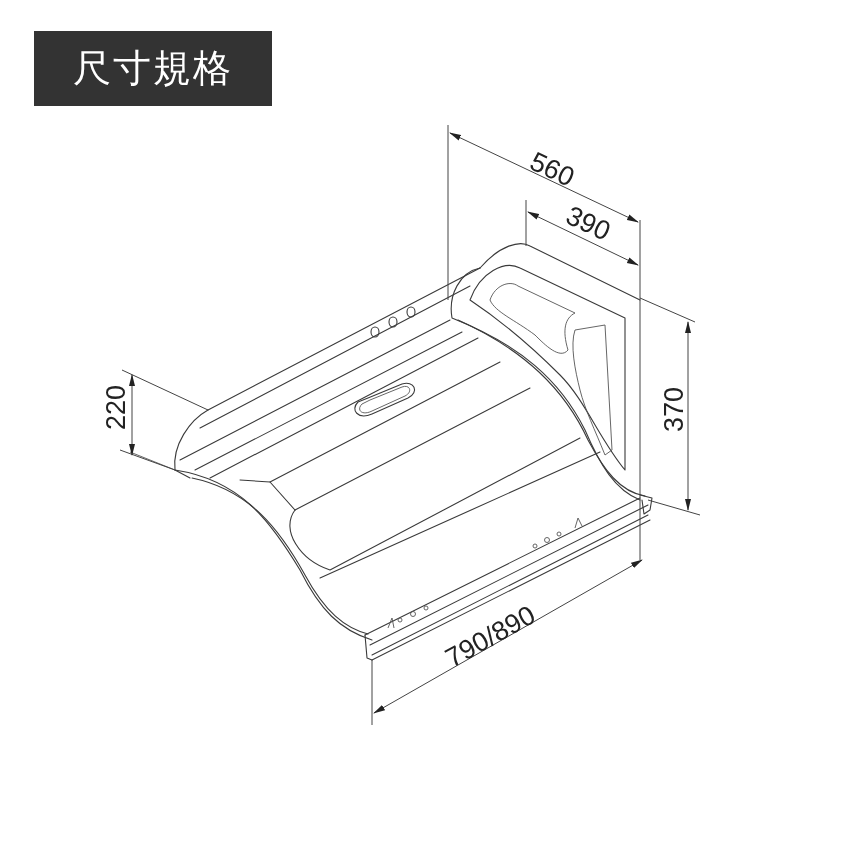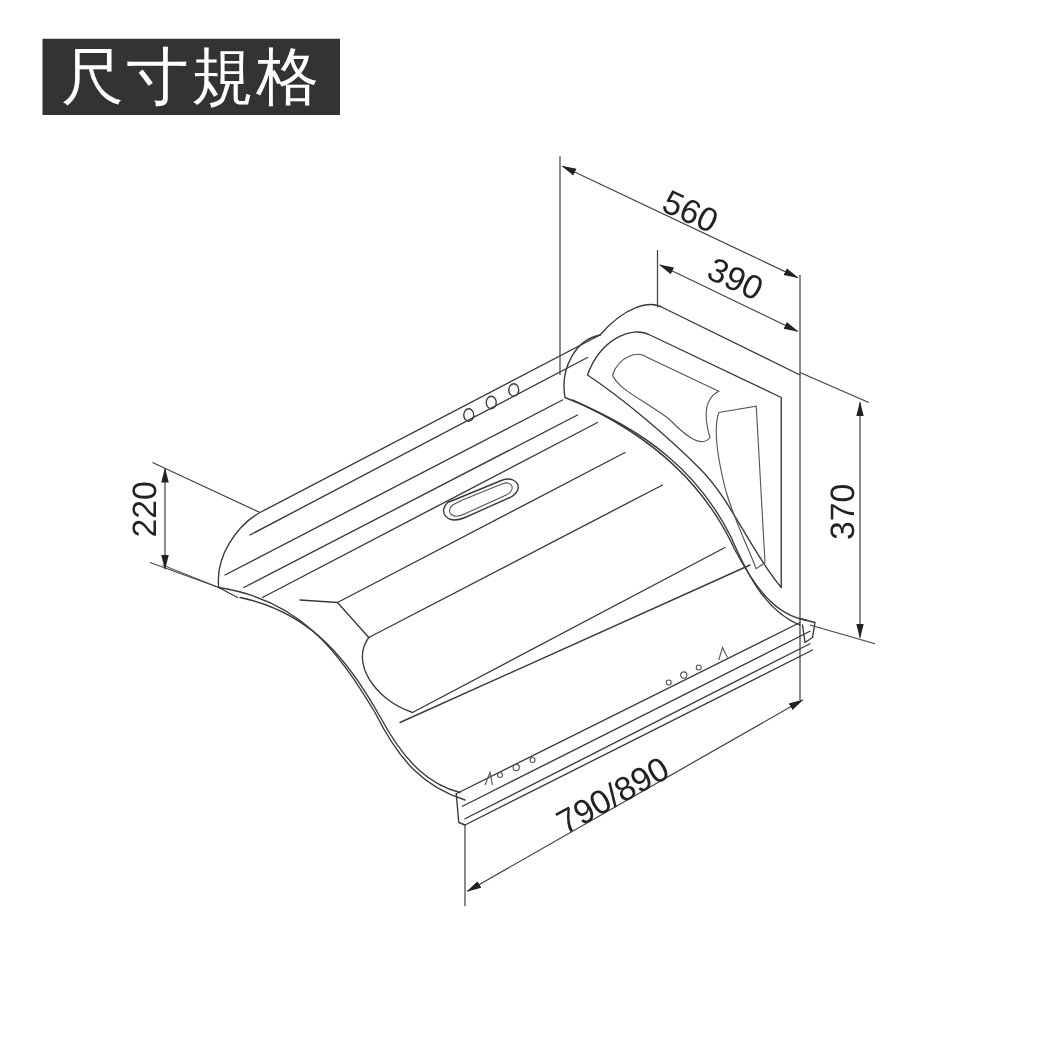--- a/index.html
+++ b/index.html
@@ -1,20 +1,20 @@
 <!DOCTYPE html>
 <html><head>
 <meta charset="utf-8">
 <style>
   html, body { margin: 0; padding: 0; background: #ffffff; }
   body { width: 851px; height: 851px; position: relative; overflow: hidden;
          font-family: "DejaVu Sans", "Liberation Sans", sans-serif; }
-  .title-box { position: absolute; left: 34px; top: 31px; width: 238px; height: 61px;
+  .title-box { position: absolute; left: 34px; top: 31px; width: 238px; height: 75px;
                background: #333333; color: #ffffff; display: flex; align-items: center;
-               justify-content: center; font-size: 50px; letter-spacing: 2px; }
+               justify-content: center; font-size: 38px; letter-spacing: 2px; }
   svg { position: absolute; left: 0; top: 0; }
   .ln { fill: none; stroke: #3a3a3a; stroke-width: 1.1; stroke-linecap: round; stroke-linejoin: round; }
   .thin { fill: none; stroke: #555555; stroke-width: 0.9; }
   .dim { fill: none; stroke: #444444; stroke-width: 1; }
   .dimtxt { font-family: "Liberation Sans", "DejaVu Sans", sans-serif; font-size: 27px; fill: #222222; }
   .arrow { fill: #222222; }
 </style>
 </head>
 <body>
 

